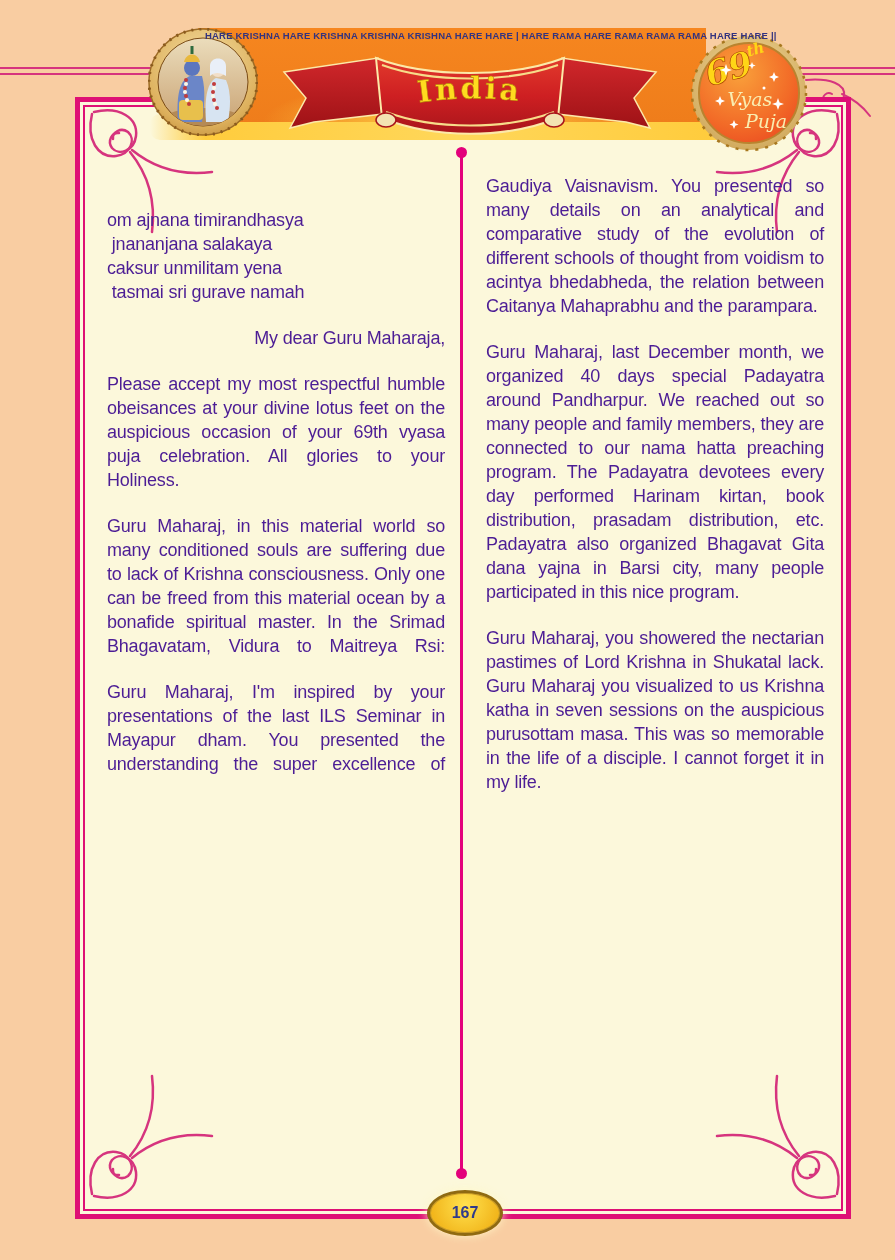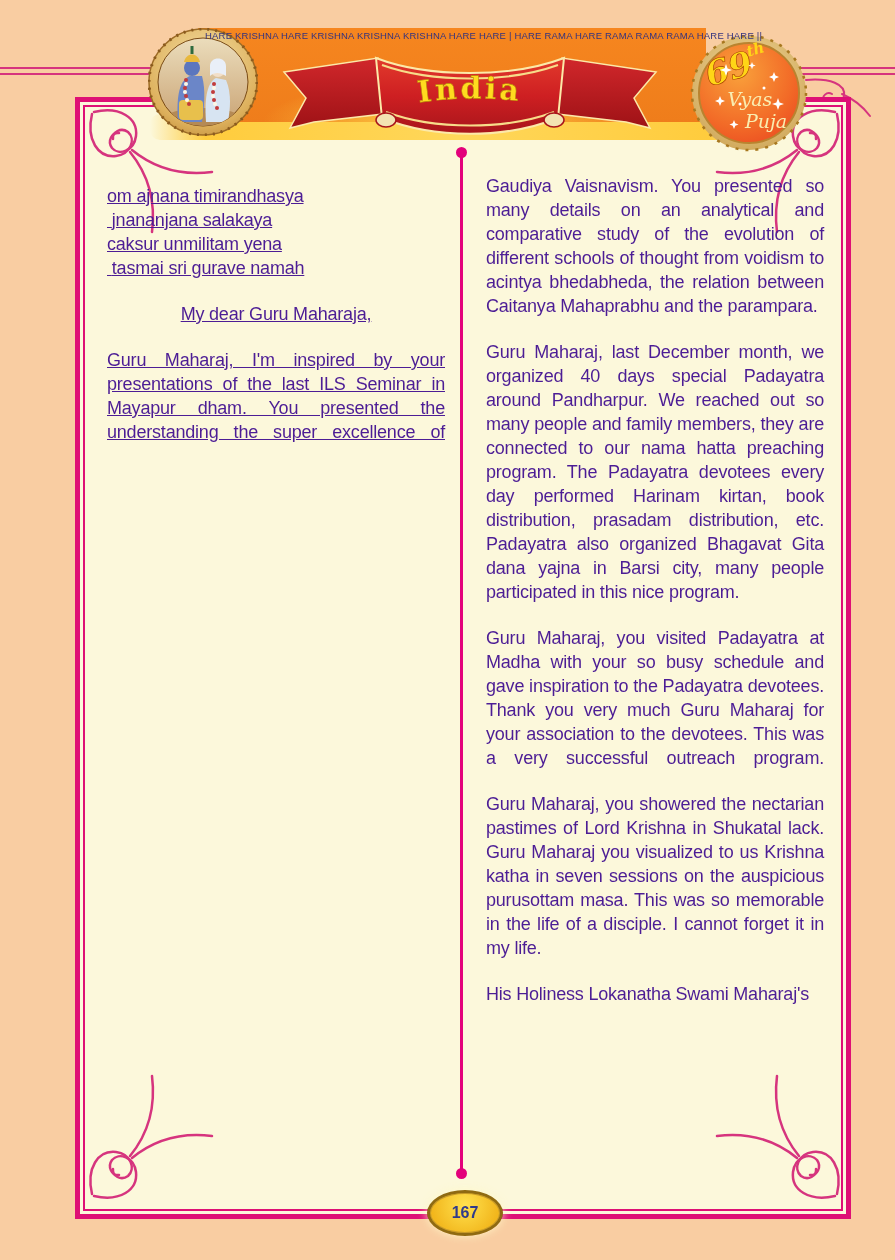--- a/index.html
+++ b/index.html
@@ -32,45 +32,45 @@
       radial-gradient(ellipse 60% 75% at 50% 100%, #FFD84A 0%, rgba(255,216,74,0) 62%),
       linear-gradient(#F6861F,#EF7D1B);
   }
   .header-strip{
     position:absolute; left:150px; top:114px; width:615px; height:26px; z-index:4;
     background:linear-gradient(90deg, rgba(255,204,61,0) 0%, #FFCC3D 9%, #FFD75A 50%, #FFCC3D 91%, rgba(255,204,61,0) 100%);
     border-radius:10px;
   }
   .mantra{
     position:absolute; left:205px; top:30px; width:500px; z-index:8;
-    text-align:center; font-size:9.5px; font-weight:normal; letter-spacing:0.2px;
+    text-align:center; font-size:9.5px; font-weight:bold; letter-spacing:0.2px;
     color:#33337F; white-space:nowrap;
   }
   .ribbon{position:absolute; left:278px; top:46px; z-index:6;}
   .deity{position:absolute; left:148px; top:28px; z-index:7;}
   .badge{position:absolute; left:690px; top:34px; z-index:7;}
 
   
   .divider-line{position:absolute; left:460px; top:152px; width:3px; height:1022px; background:#E3017B; z-index:5;}
   .divider-dot{position:absolute; width:11px; height:11px; border-radius:50%; background:#E3017B; z-index:5;}
   .divider-dot.top{left:456px; top:147px;}
   .divider-dot.bottom{left:456px; top:1168px;}
 
   
   .col{
     position:absolute; width:338px; z-index:5;
     font-size:18px; line-height:24px; letter-spacing:-0.2px;
     color:#4c1d95; text-align:justify;
   }
-  .col-left{left:107px; top:184px;text-decoration:underline;}
+  .col-left{left:107px; top:208px;}
   .col-right{left:486px; top:174px;}
   .col p{margin:0 0 22px;}
   .col p:last-child{margin-bottom:4px;}
   .col p.verse{white-space:pre-wrap; text-align:left;}
-  .col p.aleft{text-align:center;}
+  .col p.aleft{text-align:right;}
   .col p.jlast{text-align-last:justify;}
 
   
   .page-oval{
     position:absolute; left:427px; top:1190px; width:70px; height:40px; z-index:9;
     border-radius:50%; border:3px solid #8F6A12;
     background:radial-gradient(circle at 50% 30%, #FFE14E 0%, #F2B61C 75%);
     box-shadow:0 0 0 1px #C89B2A inset, 0 0 10px rgba(255,248,200,0.9);
     display:flex; align-items:center; justify-content:center;
   }
@@ -243,27 +243,27 @@
   <div class="divider-dot top"></div>
   <div class="divider-line"></div>
   <div class="divider-dot bottom"></div>
 
   <div class="col col-left">
       <p class="verse">om ajnana timirandhasya
  jnananjana salakaya
 caksur unmilitam yena
  tasmai sri gurave namah</p>
       <p class="para aleft">My dear Guru Maharaja,</p>
+      <p class="para jlast">Please accept my most respectful humble obeisances at your divine lotus feet on the auspicious occasion of your 69th vyasa puja celebration. All glories to your Holiness.</p>
+      <p class="para jlast">Guru Maharaj, in this material world so many conditioned souls are suffering due to lack of Krishna consciousness. Only one can be freed from this material ocean by a bonafide spiritual master. In the Srimad Bhagavatam, Vidura to Maitreya Rsi:</p>
       <p class="para jlast">Guru Maharaj, I'm inspired by your presentations of the last ILS Seminar in Mayapur dham. You presented the understanding the super excellence of</p>
     </div>
   <div class="col col-right">
       <p class="para">Gaudiya Vaisnavism. You presented so many details on an analytical and comparative study of the evolution of different schools of thought from voidism to acintya bhedabheda, the relation between Caitanya Mahaprabhu and the parampara.</p>
       <p class="para">Guru Maharaj, last December month, we organized 40 days special Padayatra around Pandharpur. We reached out so many people and family members, they are connected to our nama hatta preaching program. The Padayatra devotees every day performed Harinam kirtan, book distribution, prasadam distribution, etc. Padayatra also organized Bhagavat Gita dana yajna in Barsi city, many people participated in this nice program.</p>
-      <p class="para jlast">Guru Maharaj, you visited Padayatra at Madha with your so busy schedule and gave inspiration to the Padayatra devotees. Thank you very much Guru Maharaj for your association to the devotees. This was a very successful outreach program.</p>
       <p class="para">Guru Maharaj, you showered the nectarian pastimes of Lord Krishna in Shukatal lack. Guru Maharaj you visualized to us Krishna katha in seven sessions on the auspicious purusottam masa. This was so memorable in the life of a disciple. I cannot forget it in my life.</p>
-      <p class="para">His Holiness Lokanatha Swami Maharaj's</p>
     </div>
 
   <div class="page-oval">
     <span>167</span>
   </div>
 
 </div>
 
 </body></html>

